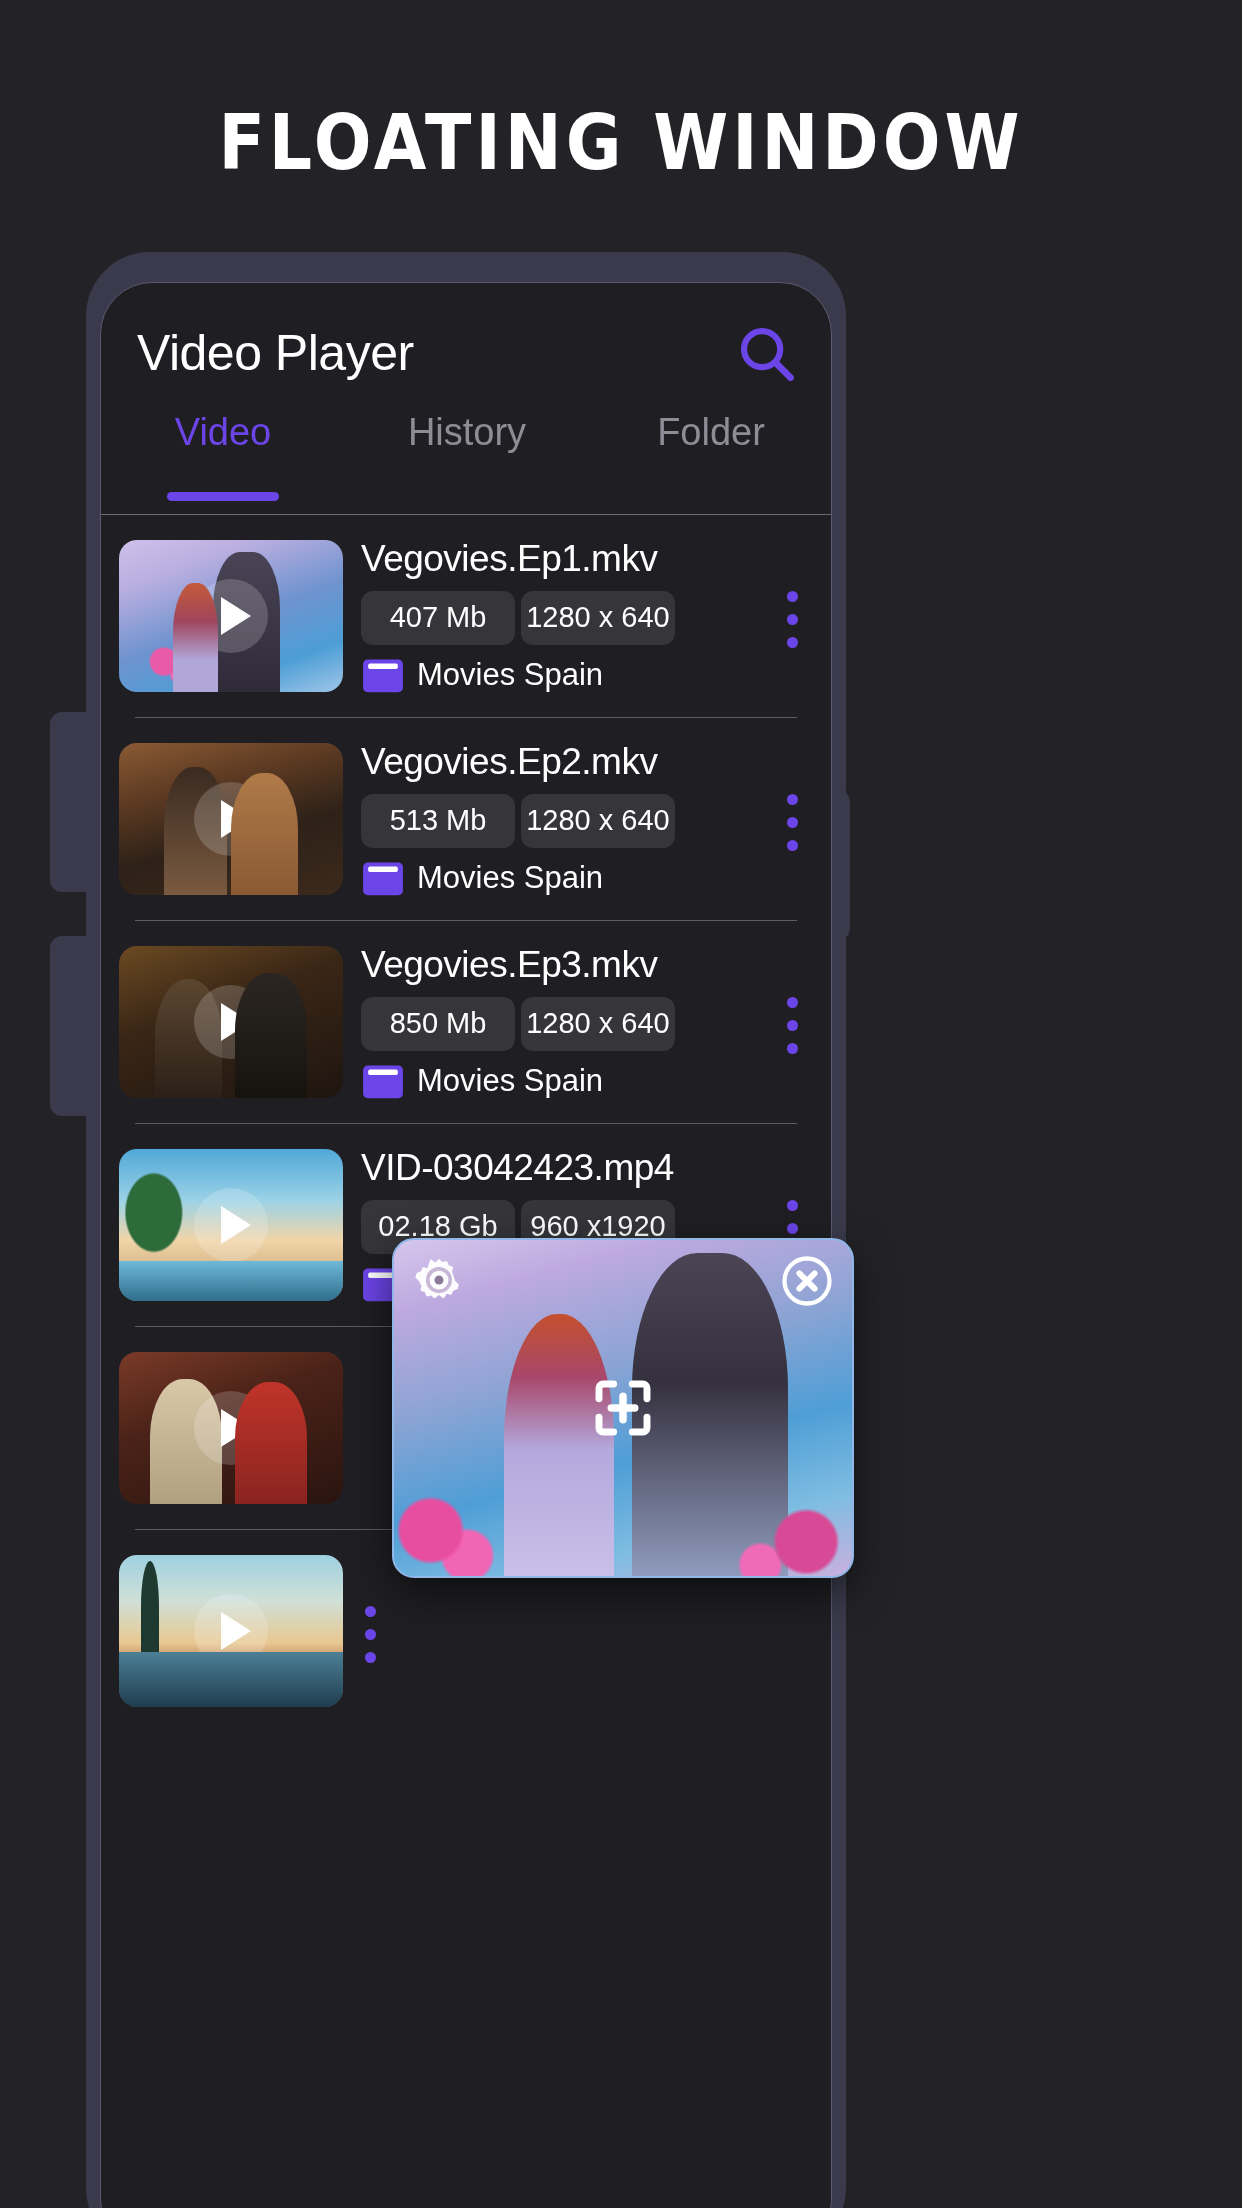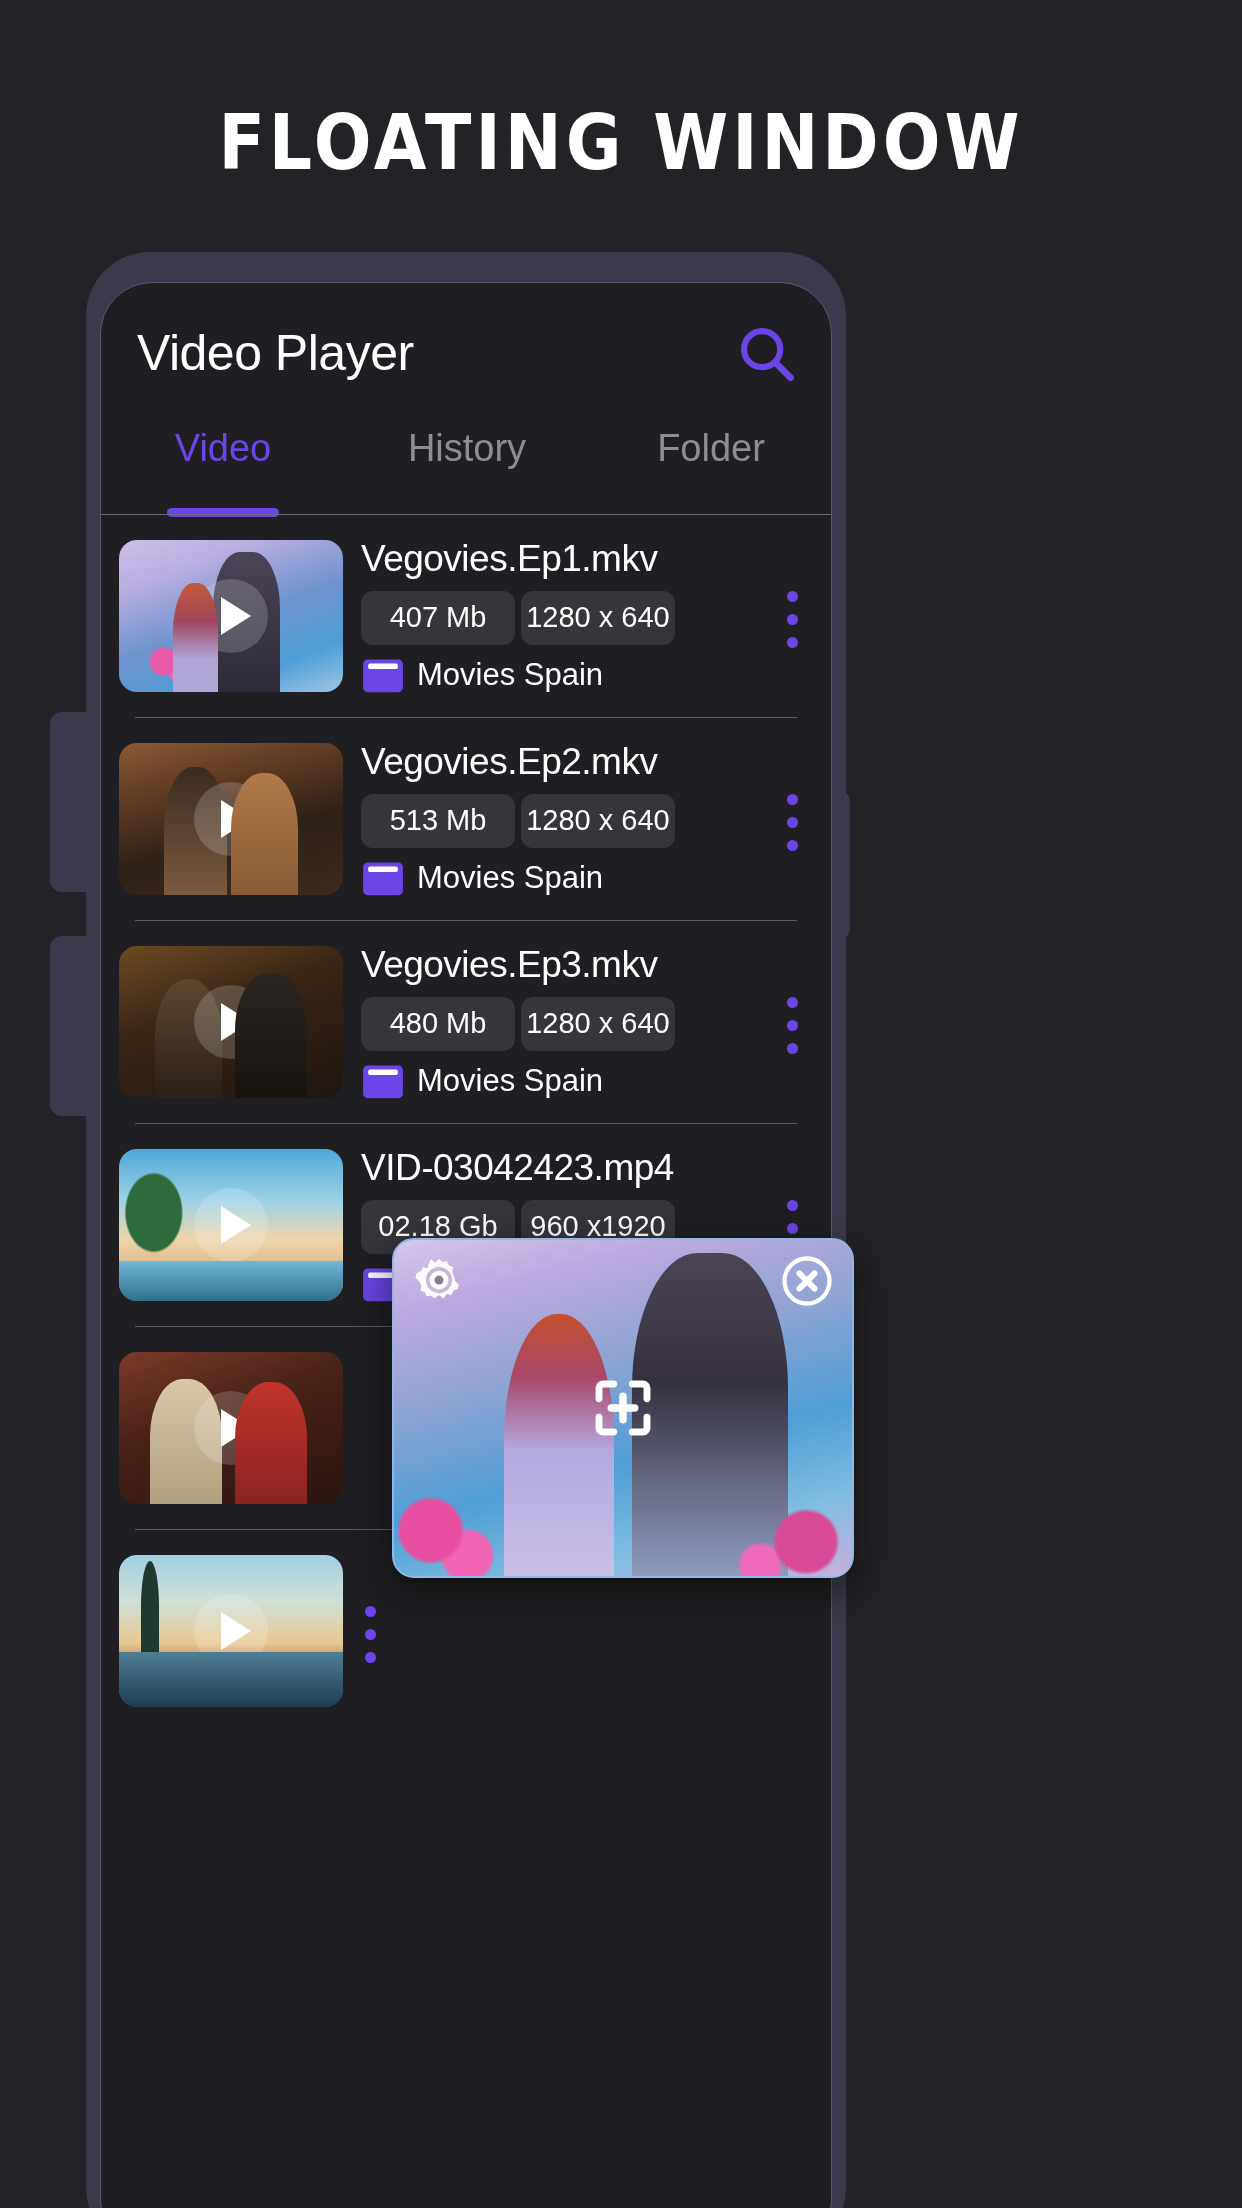--- a/index.html
+++ b/index.html
@@ -69,21 +69,21 @@
     color:#ffffff;
     font-size:50px;
     font-weight:500;
     flex:1;
     letter-spacing:-0.5px;
   }
   .search-icon{ width:62px; height:62px; display:block; }
 
   
   .tabs{
-    position:absolute; left:0; top:140px;
+    position:absolute; left:0; top:124px;
     width:732px; height:88px;
     display:flex;
   }
   .tab{
     flex:1;
     display:flex; align-items:flex-start; justify-content:center;
     font-size:38px;
     color:#8d8d95;
     position:relative;
     padding-top:4px;
@@ -345,21 +345,21 @@
       </div>
       <div class="row-sep"></div>
 
       <div class="video-row">
         <div class="thumb art3">
           <div class="play"></div>
         </div>
         <div class="row-body">
           <div class="file-name">Vegovies.Ep3.mkv</div>
           <div class="badges">
-            <div class="badge">480 Mb</div>
+            <div class="badge">850 Mb</div>
             <div class="badge">1280 x 640</div>
           </div>
           <div class="folder-line">
             <svg class="folder-icon" viewBox="0 0 24 21">
               <rect x="1" y="2" width="22" height="18" rx="2.5" fill="#6c45e8"></rect>
               <rect x="3.8" y="4.2" width="16.4" height="3" rx="1" fill="#ffffff"></rect>
             </svg>
             <span class="folder-name">Movies Spain</span>
           </div>
         </div>

